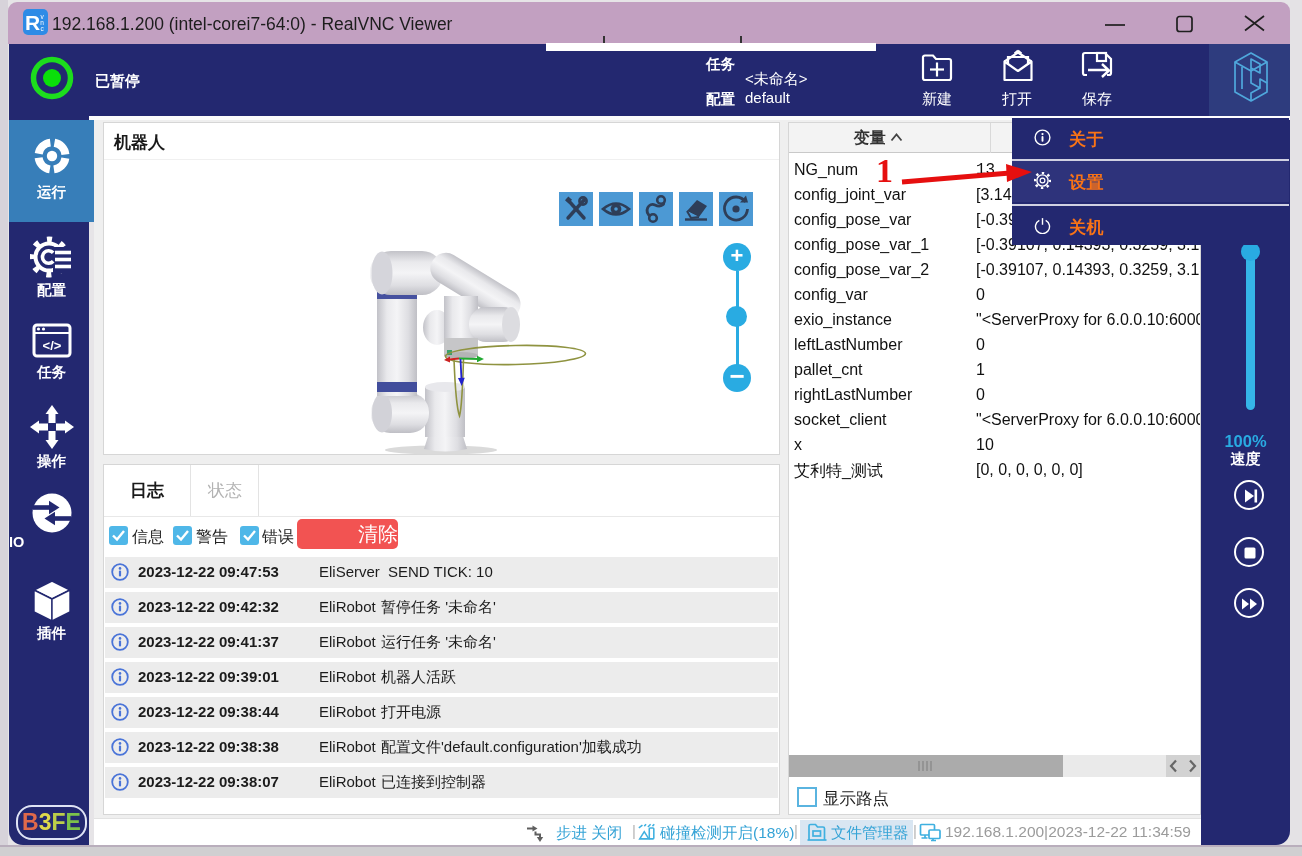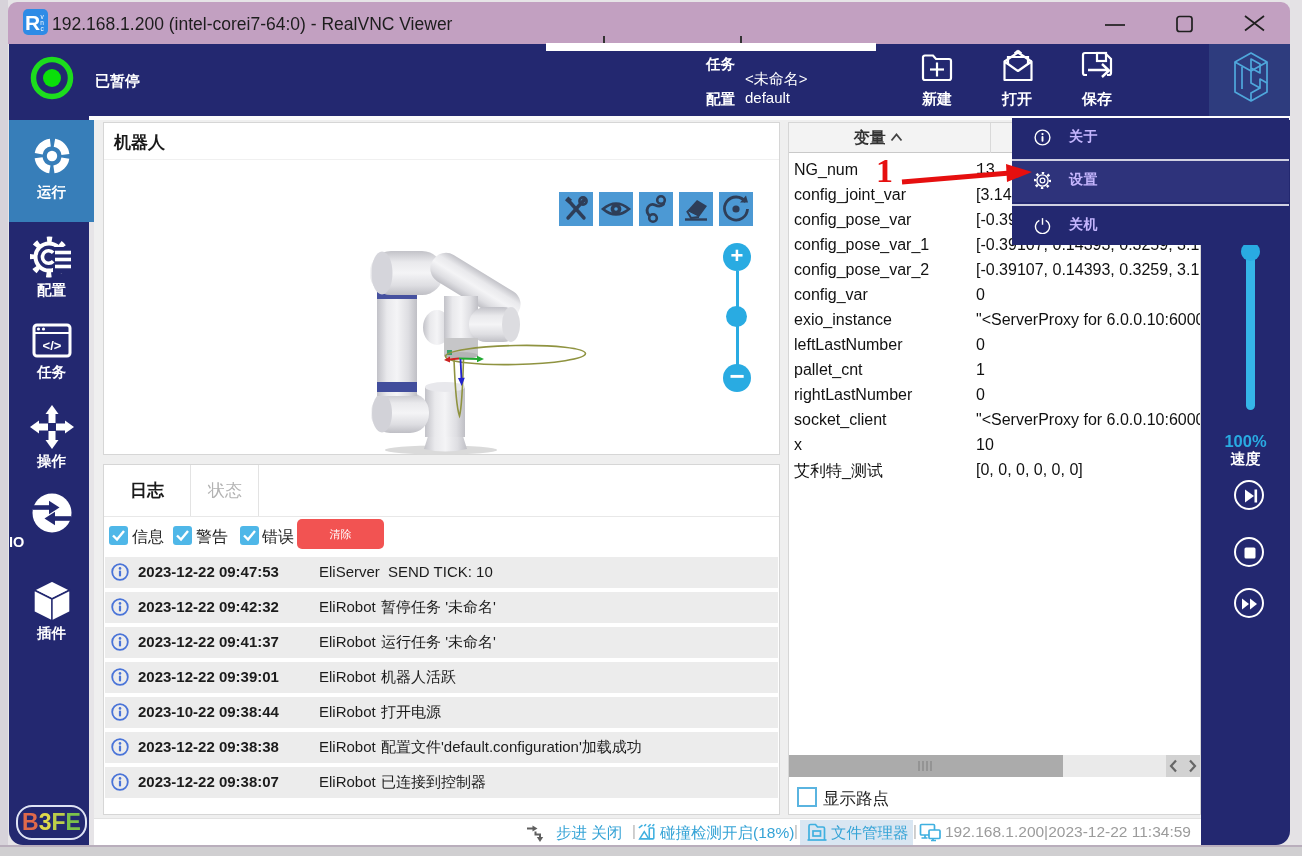--- a/index.html
+++ b/index.html
@@ -8,21 +8,21 @@
 #page{position:relative;width:1302px;height:856px;}
 .abs{position:absolute;}
 
 #titlebar{left:8px;top:2px;width:1282px;height:42px;background:#c2a0c1;border-radius:9px 9px 0 0;}
 #titletxt{left:44px;top:12px;font-size:17.5px;color:#1d1d1d;}
 
 #hdr{left:9px;top:44px;width:1281px;height:72px;background:#232870;}
 #vnctab{left:546px;top:43px;width:330px;height:8px;background:#fff;}
 .hlabel{color:#fff;font-size:14.5px;font-weight:bold;}
 .hval{color:#fff;font-size:15px;}
-.hicon-label{color:#fff;font-size:15px;font-weight:bold;text-align:center;}
+.hicon-label{color:#fff;font-size:15px;font-weight:normal;text-align:center;}
 #logo-sq{left:1209px;top:44px;width:81px;height:72px;background:#2e3c7e;}
 
 #sidebar{left:9px;top:116px;width:80px;height:729px;background:#232870;border-radius:0 0 0 14px;padding-left:43px;}
 #whiteline{left:9px;top:116px;width:1281px;height:4px;background:#fcfcfc;}
 .side-label{font-size:14.5px;font-weight:bold;color:#fff;}
 #active-item{position:absolute;left:0;top:4px;width:85px;height:102px;background:#377eb9;}
 #b3fe{left:7px;top:689px;width:71px;height:35px;border:2px solid #dfe3f5;border-radius:16px;text-align:center;line-height:31px;font-size:23px;font-weight:bold;letter-spacing:0px;}
 
 #content{left:94px;top:120px;width:1107px;height:725px;background:#efefef;}
 .panel{position:absolute;background:#fff;border:1px solid #d6d6d6;}
@@ -33,21 +33,21 @@
 #robot-title{left:10px;top:8px;font-size:17px;font-weight:bold;color:#1a1a1a;}
 #robot-sep{left:0px;top:36px;width:675px;height:1px;background:#f0f0f0;}
 .tbtn{position:absolute;width:34px;height:34px;background:#4c99d4;top:69px;}
 .zoombtn{position:absolute;width:28px;height:28px;border-radius:50%;background:#29abe2;color:#fff;text-align:center;font-weight:bold;}
 
 .tab{position:absolute;top:0;height:51px;border-right:1px solid #e3e3e3;text-align:center;line-height:51px;font-size:17px;}
 #tabs-sep{left:0;top:51px;width:675px;height:1px;background:#e8e8e8;}
 .cb{position:absolute;width:19px;height:19px;background:#4fb7e8;border-radius:3px;}
 .cb svg{position:absolute;left:2px;top:3px;}
 .cb-label{position:absolute;font-size:16px;color:#232323;}
-#clearbtn{left:193px;top:54px;width:87px;height:30px;background:#f25352;border-radius:5px;color:#fff;font-size:11px;text-align:center;line-height:30px;}
+#clearbtn{left:193px;top:54px;width:101px;height:30px;background:#f25352;border-radius:5px;color:#fff;font-size:20px;text-align:right;line-height:30px;}
 .logrow{position:absolute;left:1px;width:673px;height:31px;background:#ececec;}
 .lr-time{position:absolute;left:33px;top:6px;font-size:15px;color:#1c1c1c;font-weight:bold;}
 .lr-src{position:absolute;left:214px;top:6px;font-size:15px;color:#1c1c1c;}
 .lr-msg{position:absolute;left:276px;top:6px;font-size:15px;color:#1c1c1c;}
 .lr-ico{position:absolute;left:6px;top:6px;width:18px;height:18px;}
 
 #var-hdr{left:0;top:0;width:411px;height:30px;background:#f3f3f3;border-bottom:1px solid #c9c9c9;}
 #var-hdr .col1{position:absolute;left:0;top:0;width:202px;text-indent:-22px;height:30px;border-right:1px solid #d9d9d9;text-align:center;line-height:29px;font-size:16px;font-weight:bold;color:#333;}
 .vrow{position:absolute;font-size:16px;color:#111;white-space:nowrap;}
 #var-clip{left:0;top:31px;width:411px;height:600px;overflow:hidden;}
@@ -66,21 +66,21 @@
 
 #status{left:94px;top:818px;width:1107px;height:27px;background:#fff;border-top:1px solid #e2e2e2;}
 .st-blue{position:absolute;top:4px;font-size:15.5px;color:#35a3d6;}
 .st-gray{position:absolute;top:4px;font-size:15.5px;color:#9b9b9b;}
 .st-sep{position:absolute;top:3px;font-size:15px;color:#b5b5b5;}
 #fm-hl{left:706px;top:1px;width:113px;height:25px;background:#d9e6f2;}
 
 #dropdown{left:1012px;top:116px;width:277px;height:129px;background:#232870;border-top:2.5px solid #fff;}
 .dd-row{position:absolute;left:0;width:277px;height:41px;}
 .dd-ico{position:absolute;left:22px;top:11px;width:17px;height:17px;}
-.dd-txt{position:absolute;left:57px;top:10px;font-size:14px;font-weight:bold;color:#c4b5fd;letter-spacing:0.5px;}
+.dd-txt{position:absolute;left:57px;top:10px;font-size:17px;font-weight:bold;color:#f97316;letter-spacing:0.5px;}
 .dd-sep{position:absolute;left:0;width:277px;height:1.5px;background:#d0d1e2;}
 
 #ann1{left:876px;top:152px;font-size:34px;font-weight:bold;color:#e60f0f;font-family:"Liberation Serif",serif;}
 
 #right-strip{left:1290px;top:0;width:12px;height:856px;background:#e4e2e5;}
 #bottom-strip{left:0px;top:845px;width:1302px;height:11px;background:#d0cfd1;border-top:2px solid #b9aebc;}
 #left-strip{left:0px;top:0px;width:8px;height:856px;background:#d7d3da;}
 </style>
 </head>
 <body>
@@ -378,21 +378,21 @@
     <span class="lr-time">2023-12-22 09:39:01</span>
         <span class="lr-src">EliRobot</span>
         <span class="lr-msg">机器人活跃</span>
   </div>
   <div class="logrow" style="top:232px;">
     <svg class="lr-ico" viewBox="0 0 18 18">
           <circle cx="9" cy="9" r="7.8" fill="none" stroke="#4a74d8" stroke-width="1.8"></circle>
           <circle cx="9" cy="5.4" r="1.3" fill="#4a74d8"></circle>
           <rect x="7.9" y="7.6" width="2.2" height="6" rx="1" fill="#4a74d8"></rect>
         </svg>
-    <span class="lr-time">2023-10-22 09:38:44</span>
+    <span class="lr-time">2023-12-22 09:38:44</span>
         <span class="lr-src">EliRobot</span>
         <span class="lr-msg">打开电源</span>
   </div>
   <div class="logrow" style="top:267px;">
     <svg class="lr-ico" viewBox="0 0 18 18">
           <circle cx="9" cy="9" r="7.8" fill="none" stroke="#4a74d8" stroke-width="1.8"></circle>
           <circle cx="9" cy="5.4" r="1.3" fill="#4a74d8"></circle>
           <rect x="7.9" y="7.6" width="2.2" height="6" rx="1" fill="#4a74d8"></rect>
         </svg>
     <span class="lr-time">2023-12-22 09:38:38</span>

